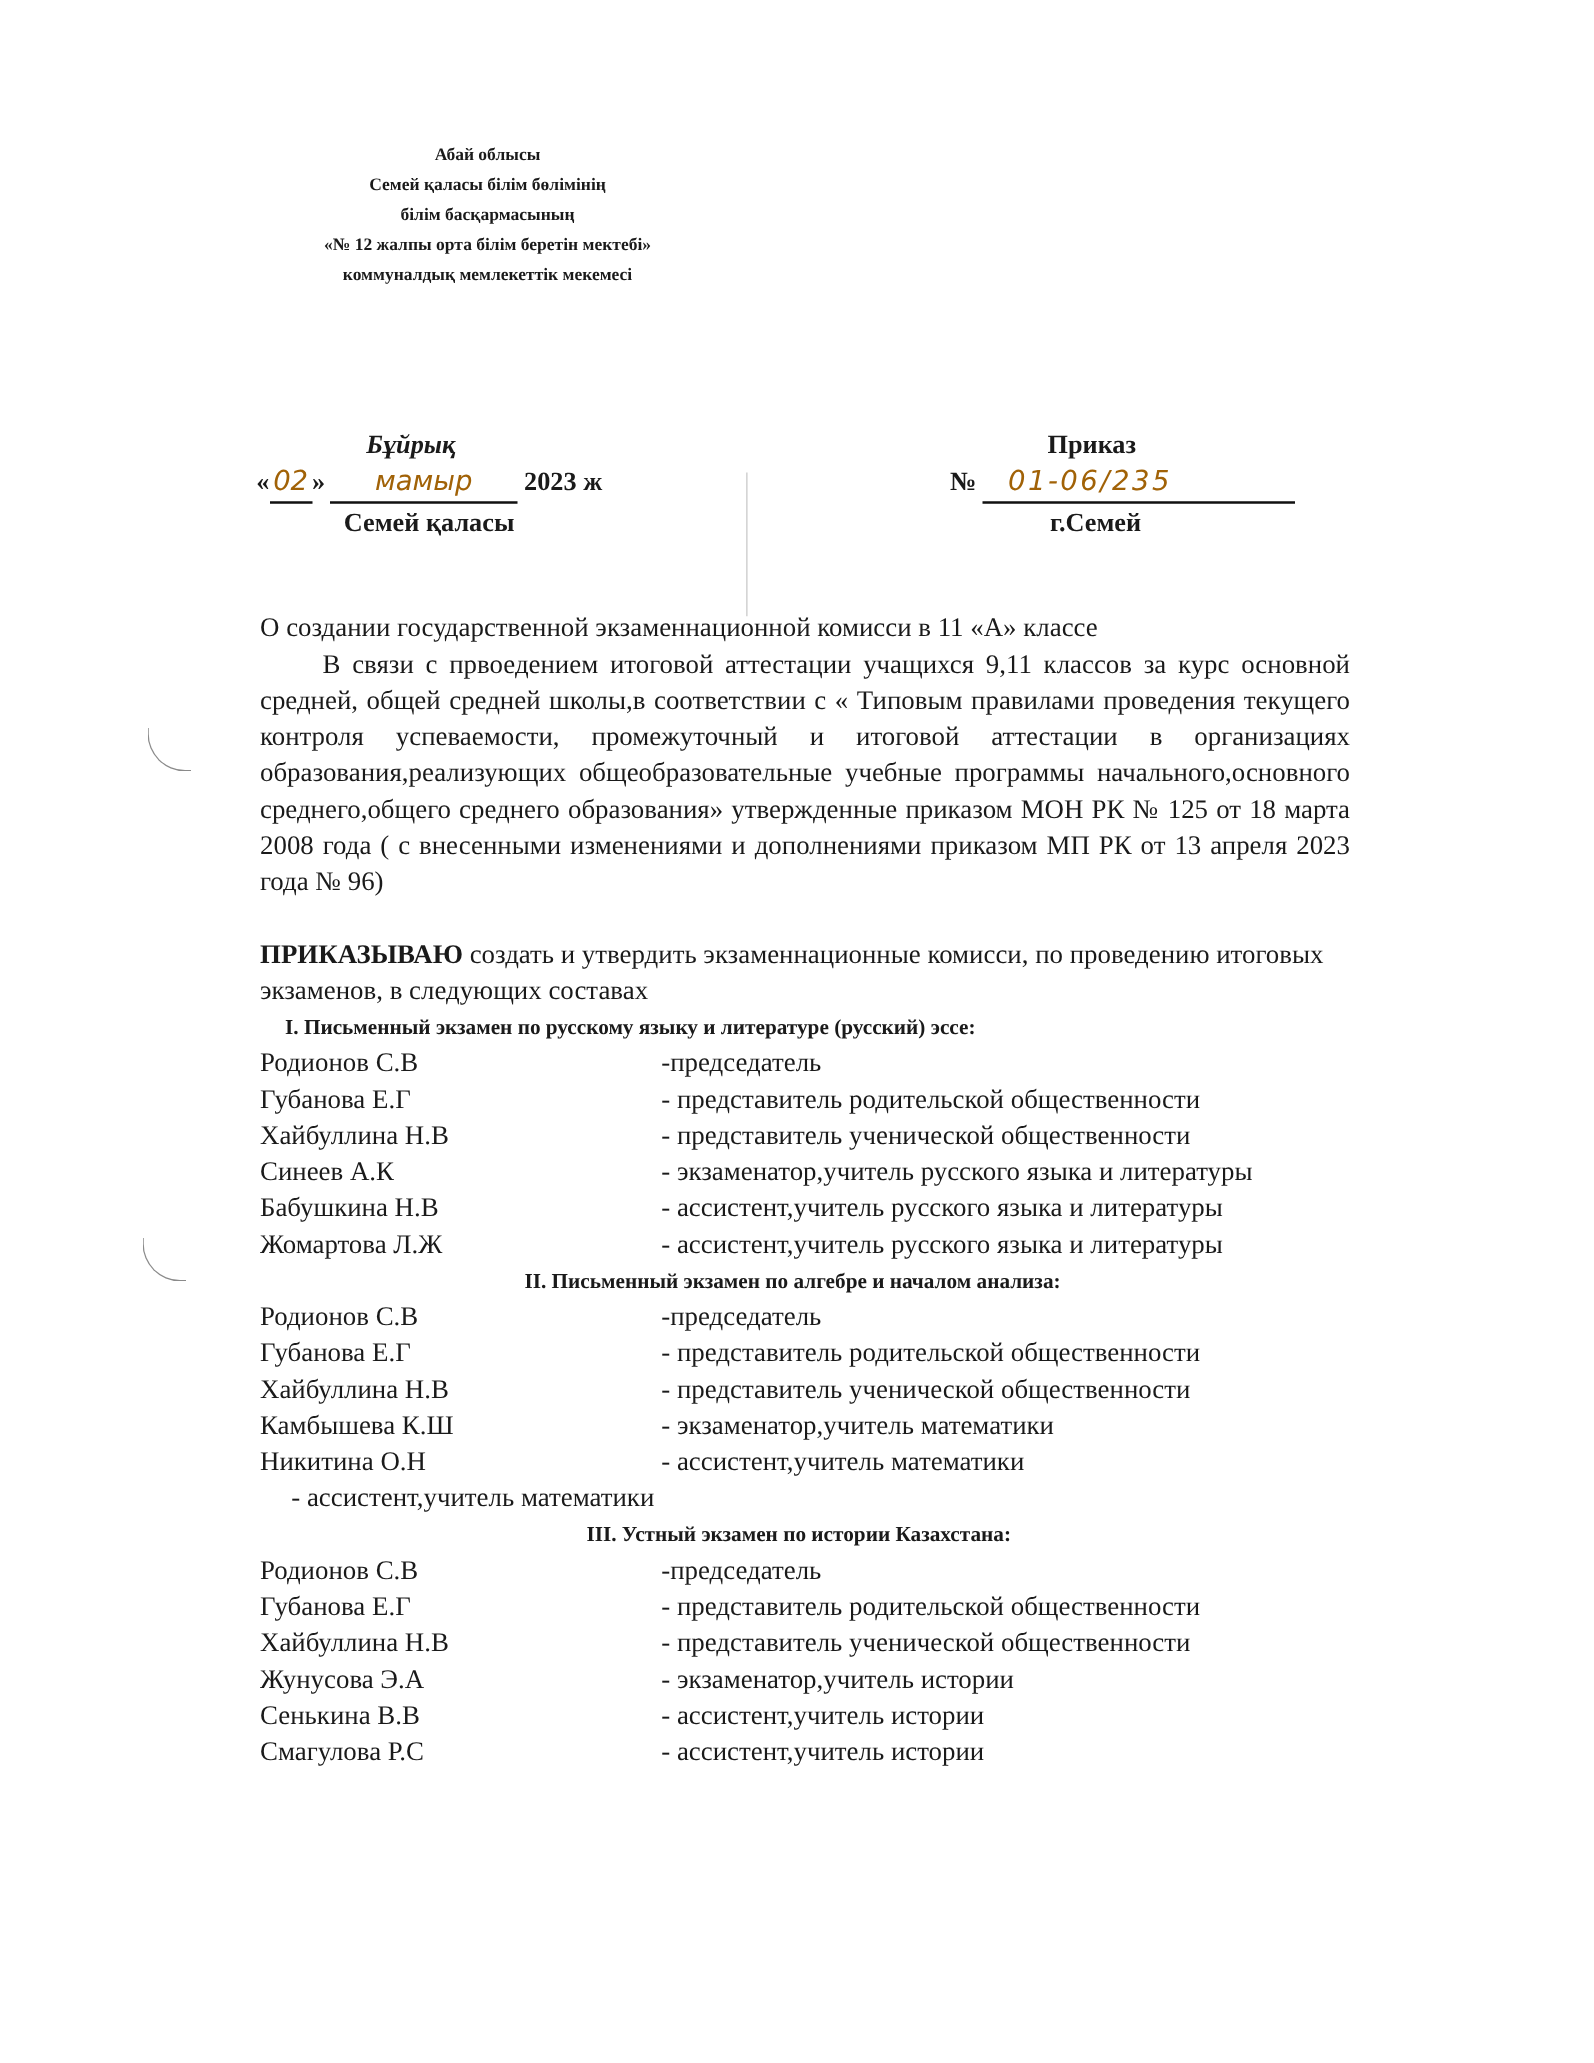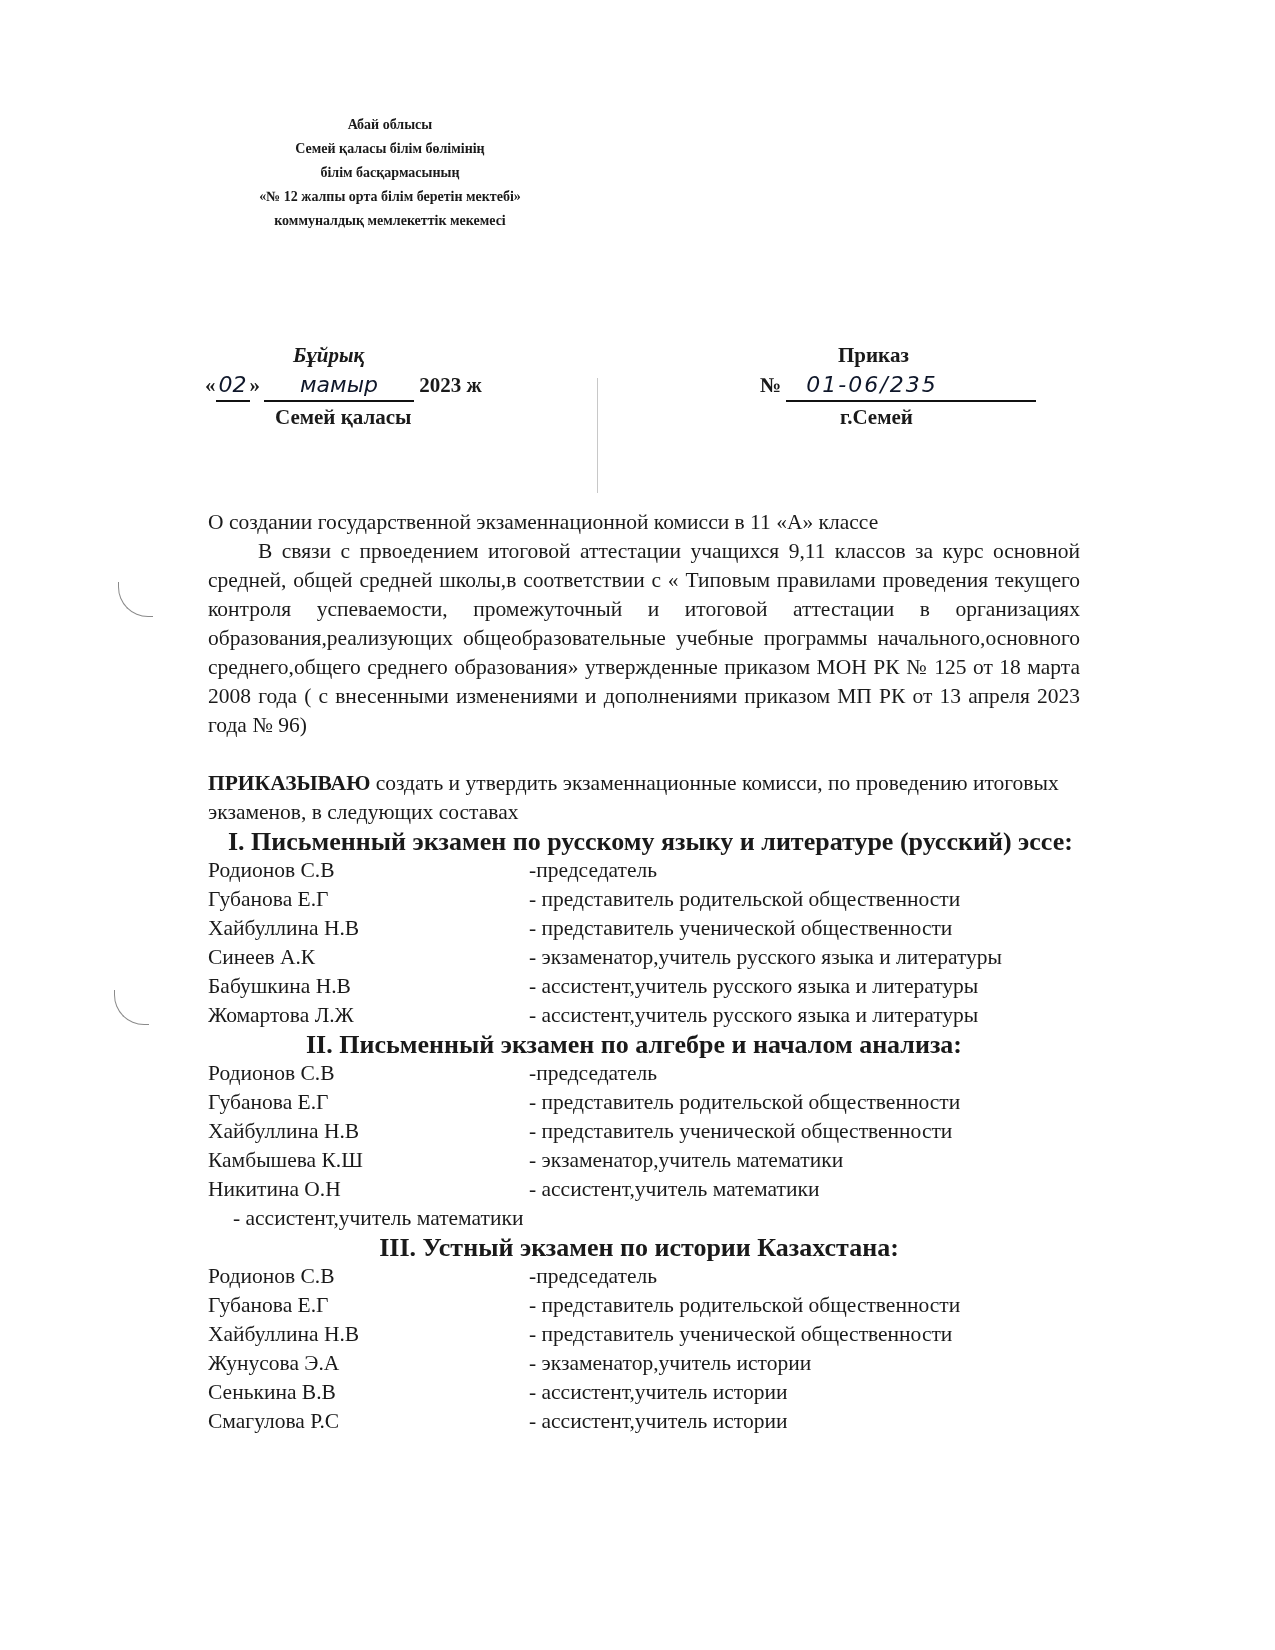--- a/index.html
+++ b/index.html
@@ -38,21 +38,21 @@
     font-weight: bold; font-size: 21px; line-height: 30px;
   }
   .order-title-left { padding-left: 88px; font-style: italic; }
   .order-title-right { padding-left: 78px; }
   .order-city-left { padding-left: 70px; }
   .order-city-right { padding-left: 80px; }
   .hw {
     font-family: "DejaVu Sans", sans-serif;
     font-style: italic;
     font-weight: normal;
-    color: #0f172a;
+    color: #a16207;
     font-size: 22px;
   }
   .hw-day { display: inline-block; border-bottom: 2px solid #111; min-width: 34px; text-align: center; }
   .hw-month { display: inline-block; border-bottom: 2px solid #111; min-width: 150px; text-align: center; margin-left: 4px; }
   .hw-num { display: inline-block; border-bottom: 2px solid #111; min-width: 230px; padding-left: 20px; letter-spacing: 2px; }
 
   
   .fold-line {
     position: absolute; left: 597px; top: 378px; width: 1px; height: 115px;
     background: #c8c8c8;
@@ -60,37 +60,37 @@
   .hole-mark {
     position: absolute; width: 34px; height: 34px;
     border-left: 1.5px solid #8a8a8a; border-bottom: 1.5px solid #8a8a8a;
     border-radius: 0 0 0 30px;
   }
   .hole-1 { left: 118px; top: 582px; }
   .hole-2 { left: 114px; top: 990px; }
 
   
   .body {
-    position: absolute; left: 208px; top: 508px; width: 872px;
+    position: absolute; left: 208px; top: 488px; width: 872px;
     font-size: 21.5px; line-height: 29px;
     font-stretch: condensed;
   }
   .subject { margin: 0; }
   .para {
     margin: 0;
     text-align: justify;
     text-indent: 50px;
   }
   .para-gap { height: 29px; }
   .order-stmt { margin: 0; }
   .order-stmt b { font-weight: bold; }
 
   .section-title {
     font-weight: bold;
-    font-size: 26px;
+    font-size: 17px;
     line-height: 29px;
     margin: 0;
     white-space: nowrap;
   }
   .st-1 { padding-left: 20px; }
   .st-2 { text-align: center; padding-right: 20px; }
   .st-3 { text-align: center; padding-right: 10px; }
 
   .member {
     display: flex;

